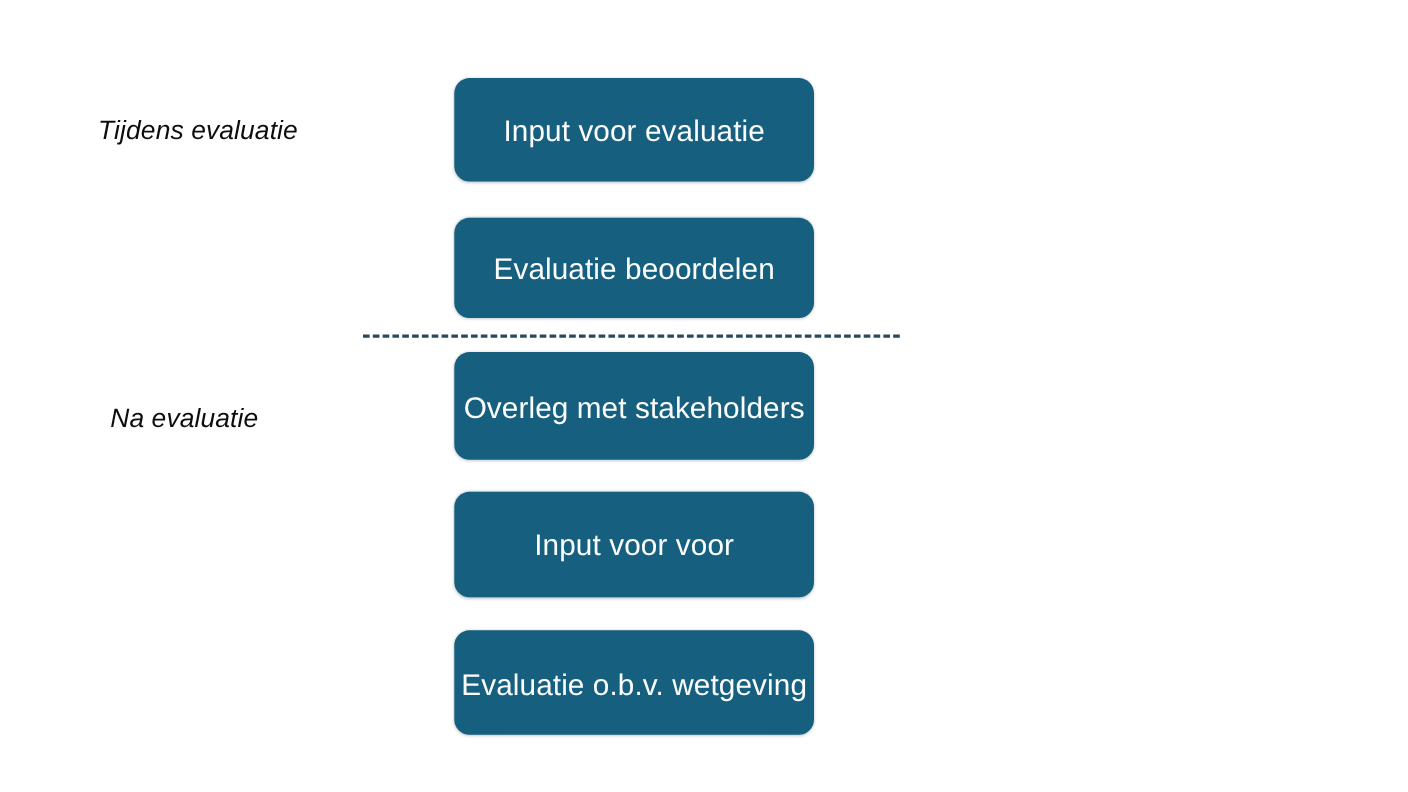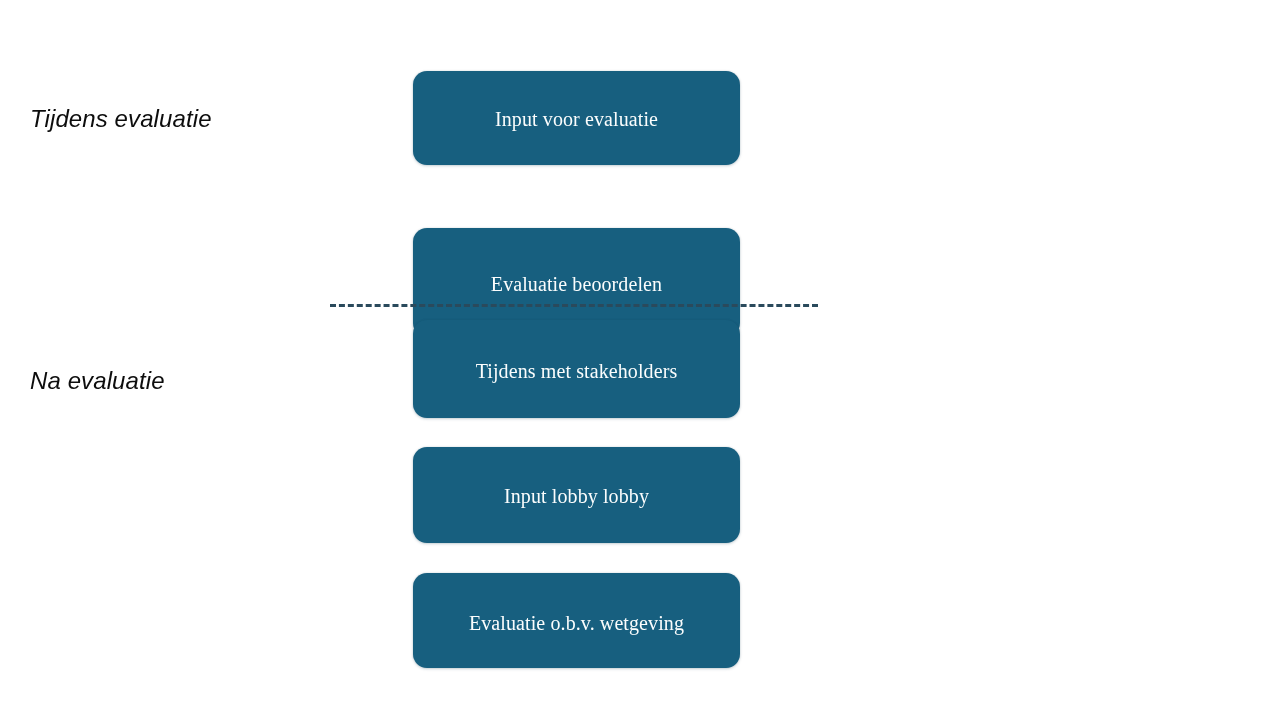--- a/index.html
+++ b/index.html
@@ -26,21 +26,21 @@
   .phase-label {
     position: absolute;
     font-family: "Liberation Sans", sans-serif;
     font-style: italic;
     font-weight: 400;
     font-size: 24px;
     line-height: 28px;
     color: #0d0d0d;
     letter-spacing: 0.1px;
     white-space: nowrap;
-    text-align: left;
+    text-align: center;
   }
   #phase-label-0 {
     left: 30px;
     width: 300px;
     top: 105px;
   }
   #phase-label-1 {
     left: 30px;
     width: 275px;
     top: 367px;
@@ -54,34 +54,34 @@
     box-sizing: border-box;
     background: #175F7F;
     border-radius: 14px;
     box-shadow: 0 1px 3px rgba(20, 60, 80, 0.22),
                 0 0 2px rgba(20, 60, 80, 0.14);
     display: flex;
     align-items: center;
     justify-content: center;
   }
   .process-box-label {
-    font-family: Liberation Serif, serif;
+    font-family: Liberation Sans, sans-serif;
     font-style: normal;
     font-weight: 400;
-    font-size: 20px;
+    font-size: 27px;
     line-height: 26px;
     color: #fbfdfd;
     text-align: left;
     padding: 0 12px;
     white-space: nowrap;
     letter-spacing: 0.1px;
   }
 
   #process-box-0 { top: 71px;  height: 94px; }
-  #process-box-1 { top: 198px; height: 109px; margin-top: 30px; }
+  #process-box-1 { top: 198px; height: 91px; }
   #process-box-2 { top: 320px; height: 98px; }
   #process-box-3 { top: 447px; height: 96px; }
   #process-box-4 { top: 573px; height: 95px; }
 
   
   #process-box-0 .process-box-label { transform: translateY(1px); }
   #process-box-1 .process-box-label { transform: translateY(1px); }
   #process-box-2 .process-box-label { transform: translateY(2px); }
   #process-box-3 .process-box-label { transform: translateY(1px); }
   #process-box-4 .process-box-label { transform: translateY(2px); }
@@ -109,24 +109,24 @@
     <span class="process-box-label">Input voor evaluatie</span>
   </div>
 
   <div class="process-box" id="process-box-1">
     <span class="process-box-label">Evaluatie beoordelen</span>
   </div>
 
   <div id="phase-divider"></div>
 
   <div class="process-box" id="process-box-2">
-    <span class="process-box-label">Tijdens met stakeholders</span>
+    <span class="process-box-label">Overleg met stakeholders</span>
   </div>
 
   <div class="process-box" id="process-box-3">
-    <span class="process-box-label">Input lobby lobby</span>
+    <span class="process-box-label">Input voor voor</span>
   </div>
 
   <div class="process-box" id="process-box-4">
     <span class="process-box-label">Evaluatie o.b.v. wetgeving</span>
   </div>
 
 </div>
 
 </body></html>

